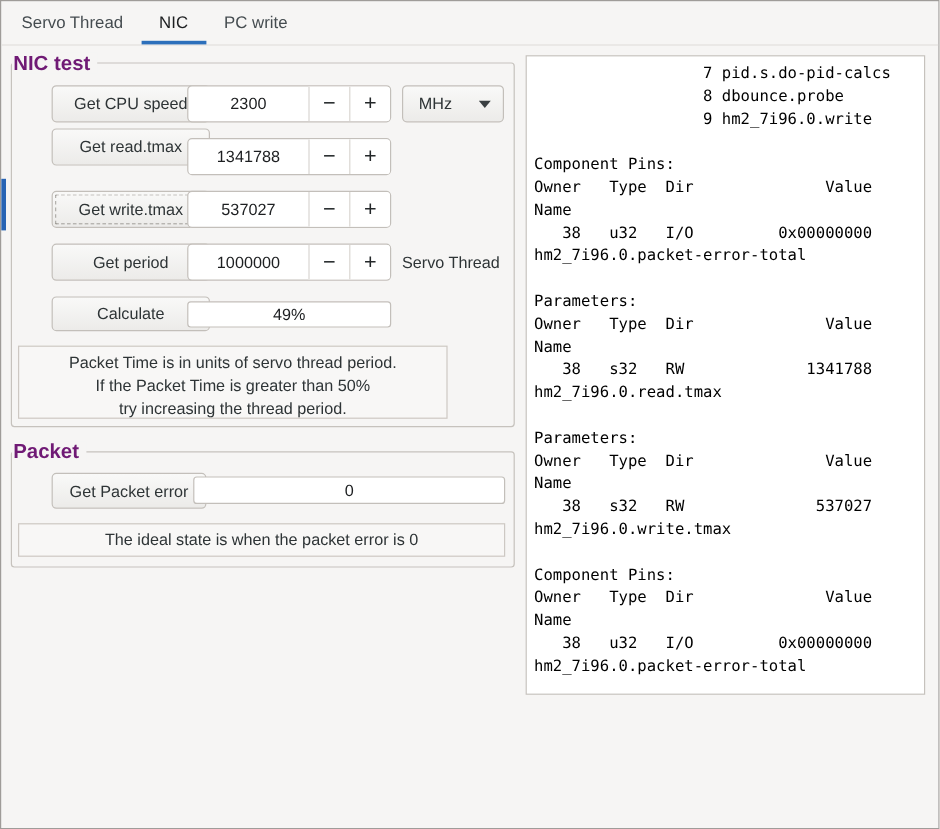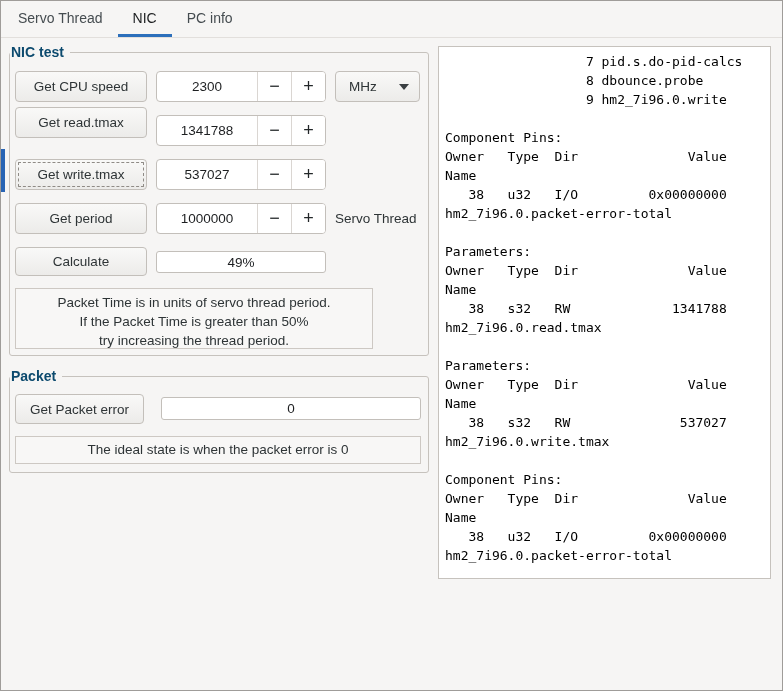--- a/index.html
+++ b/index.html
@@ -25,30 +25,30 @@
     border-bottom: 3px solid transparent; cursor: default;
   }
   .tab.active { color: #1d1f21; border-bottom-color: #2c6fbb; }
   
   .frame {
     position: absolute; border: 1px solid #c6c2bd; border-radius: 3px;
   }
   .frame-legend {
     position: absolute; top: -9px; left: 0;
     background: #f6f5f4; padding: 0 6px 0 1px;
-    font-size: 14px; font-weight: bold; color: #0c4a6e; line-height: 17px;
+    font-size: 17px; font-weight: bold; color: #701a75; line-height: 17px;
   }
   
   .btn {
     position: absolute; height: 31px;
     display: flex; align-items: center; justify-content: center;
     padding: 0 14px;
     background: linear-gradient(#f9f9f8, #ecebe9);
     border: 1px solid #c3bfba; border-radius: 4px;
-    font-size: 13.5px; color: #2e3436; cursor: default;
+    font-size: 13.5px; color: #2e3436; cursor: default; margin-left: 28px;
   }
   .btn.focused { outline: 1px dashed #8f8b86; outline-offset: -4px; }
   .spin {
     position: absolute; height: 31px; width: 170px;
     background: #fff; border: 1px solid #c3bfba; border-radius: 4px;
     display: flex; align-items: stretch; overflow: hidden;
   }
   .spin-value {
     flex: 1; display: flex; align-items: center; justify-content: center;
     font-size: 13.5px; color: #1d1f21;
@@ -102,21 +102,21 @@
   }
 </style>
 </head>
 <body>
 
 <div class="window">
 
   <div class="tabbar">
     <div class="tab">Servo Thread</div>
     <div class="tab active">NIC</div>
-    <div class="tab">PC info</div>
+    <div class="tab">PC write</div>
   </div>
 
   <div class="stripe"></div>
 
   <div class="frame" style="left:8px; top:51px; width:420px; height:304px;">
     <div class="frame-legend">NIC test</div>
   </div>
 
   <button class="btn" style="left:14px; top:70px; width:132px;">Get CPU speed</button>
   <div class="spin" style="left:155px; top:70px;">

